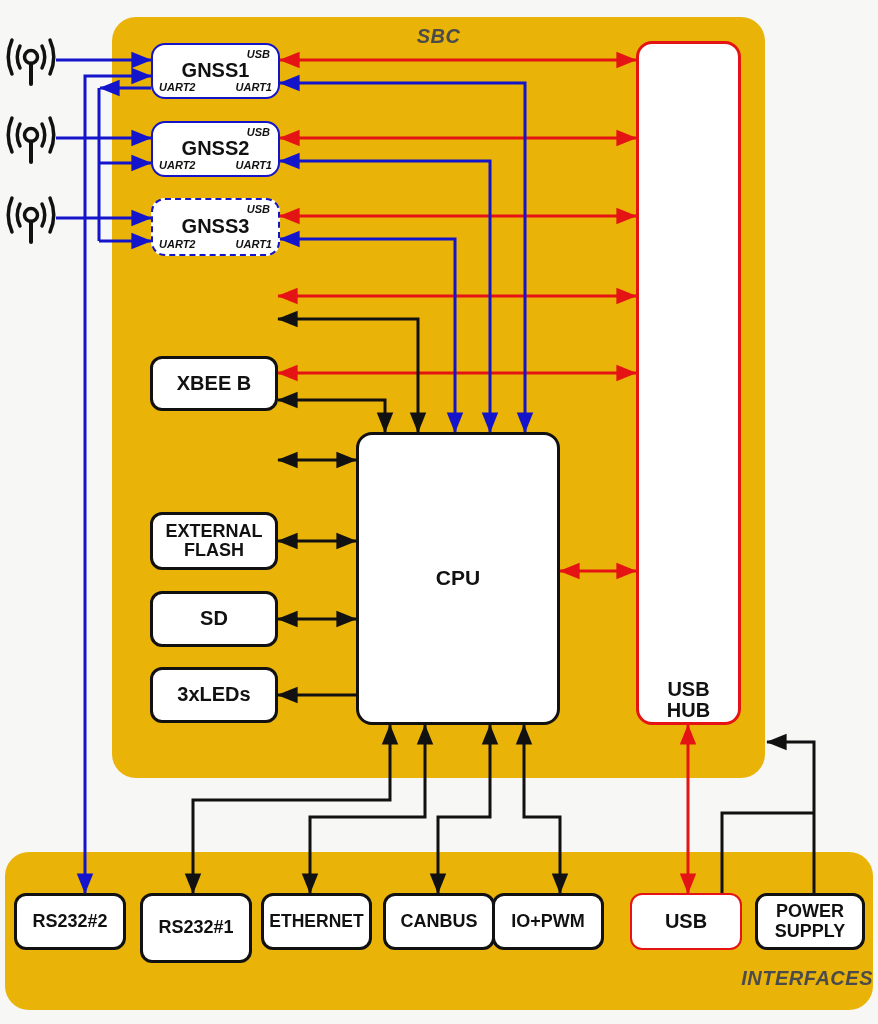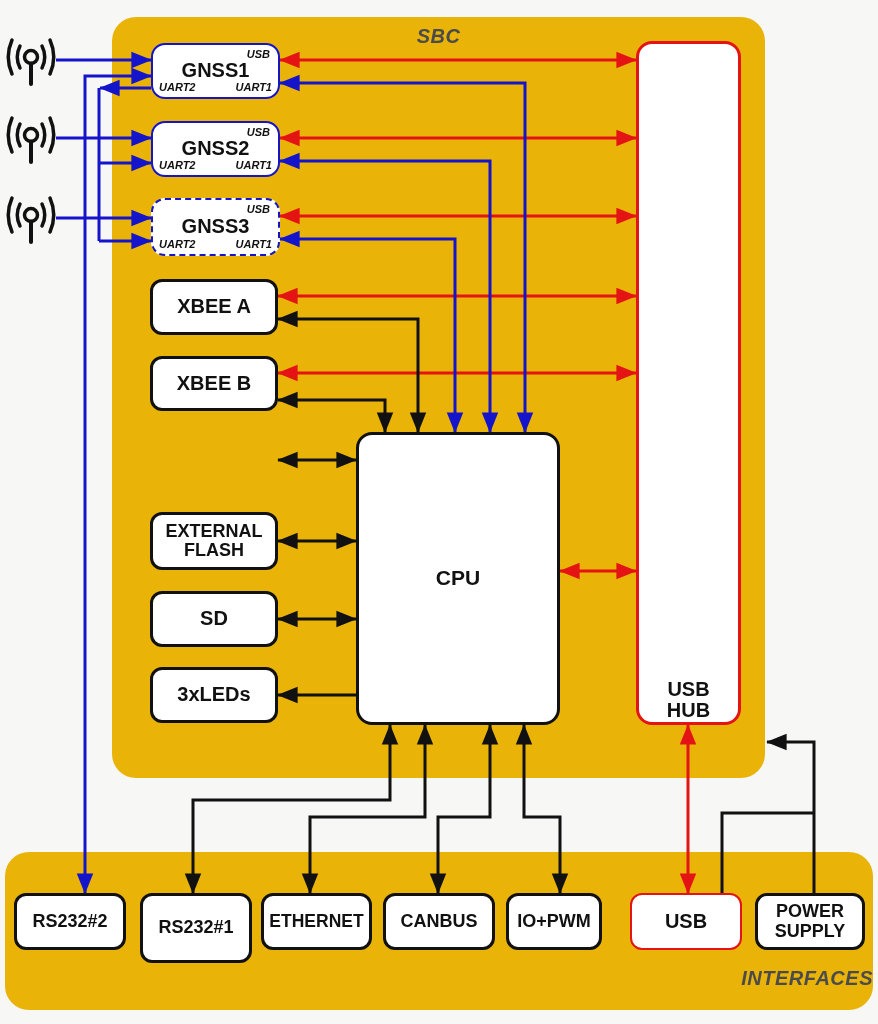--- a/index.html
+++ b/index.html
@@ -79,23 +79,20 @@
     <span class="port uart2">UART2</span>
     <span class="port uart1">UART1</span>
   </div>
   <div class="box blue-box dashed fs20" style="left:151px;top:198px;width:129px;height:58px;">
     <span class="main">GNSS3</span>
     <span class="port usb">USB</span>
     <span class="port uart2">UART2</span>
     <span class="port uart1">UART1</span>
   </div>
 
-  <div class="box fs20" style="left:150px;top:279px;width:128px;height:56px;">
-    <span class="main">XBEE A</span>
-  </div>
   <div class="box fs20" style="left:150px;top:356px;width:128px;height:55px;">
     <span class="main">XBEE B</span>
   </div>
   <div class="box fs18" style="left:150px;top:512px;width:128px;height:58px;">
     <span class="main" style="max-width:100px;">EXTERNAL FLASH</span>
   </div>
   <div class="box fs20" style="left:150px;top:591px;width:128px;height:56px;">
     <span class="main">SD</span>
   </div>
   <div class="box fs20" style="left:150px;top:667px;width:128px;height:56px;">
@@ -114,21 +111,21 @@
   </div>
   <div class="box fs18" style="left:140px;top:893px;width:112px;height:70px;">
     <span class="main">RS232#1</span>
   </div>
   <div class="box" style="left:261px;top:893px;width:111px;height:57px;font-size:17.5px;">
     <span class="main">ETHERNET</span>
   </div>
   <div class="box fs18" style="left:383px;top:893px;width:112px;height:57px;">
     <span class="main">CANBUS</span>
   </div>
-  <div class="box fs18" style="left:506px;top:893px;width:96px;height:57px;align-items:center;">
+  <div class="box fs18" style="left:492px;top:893px;width:112px;height:57px;align-items:center;">
     <span class="main">IO+PWM</span>
   </div>
   <div class="box red-box" style="left:630px;top:893px;width:112px;height:57px;font-size:20px;border-width:2.5px;">
     <span class="main">USB</span>
   </div>
   <div class="box fs18" style="left:755px;top:893px;width:110px;height:57px;">
     <span class="main" style="max-width:80px;">POWER SUPPLY</span>
   </div>
 
   <svg class="wires" width="878" height="1024" viewBox="0 0 878 1024">

